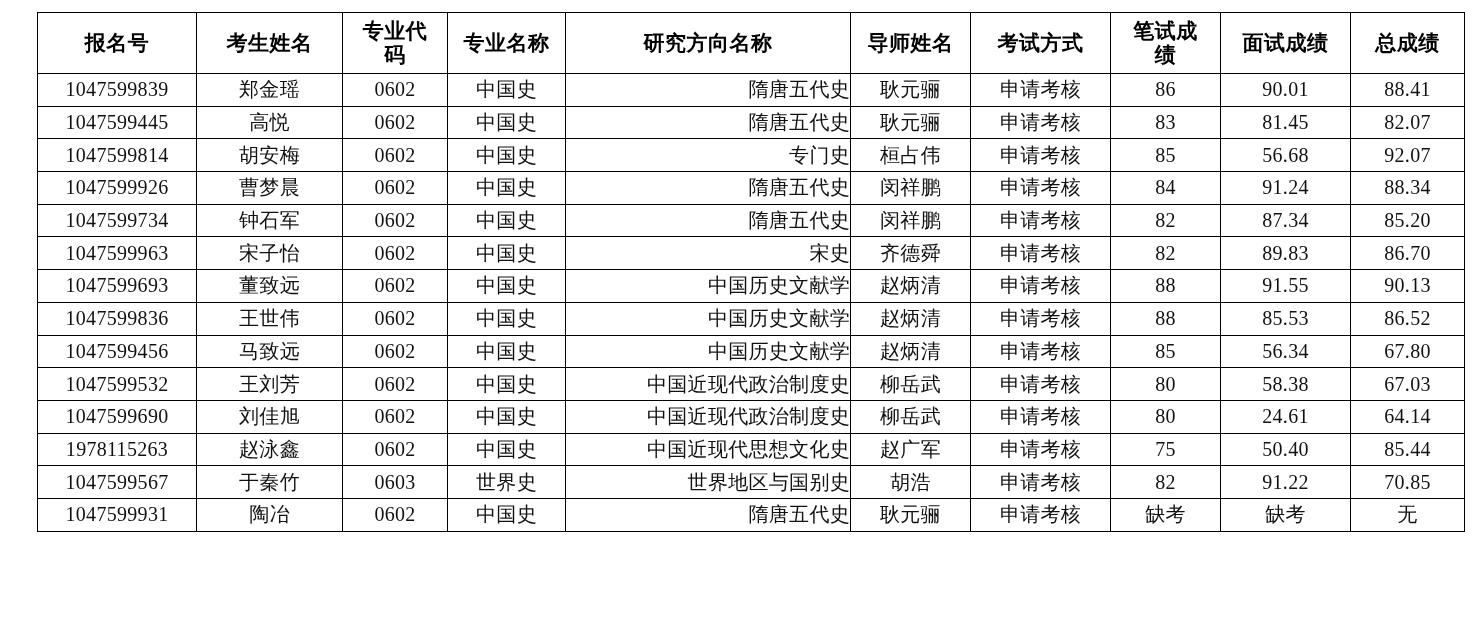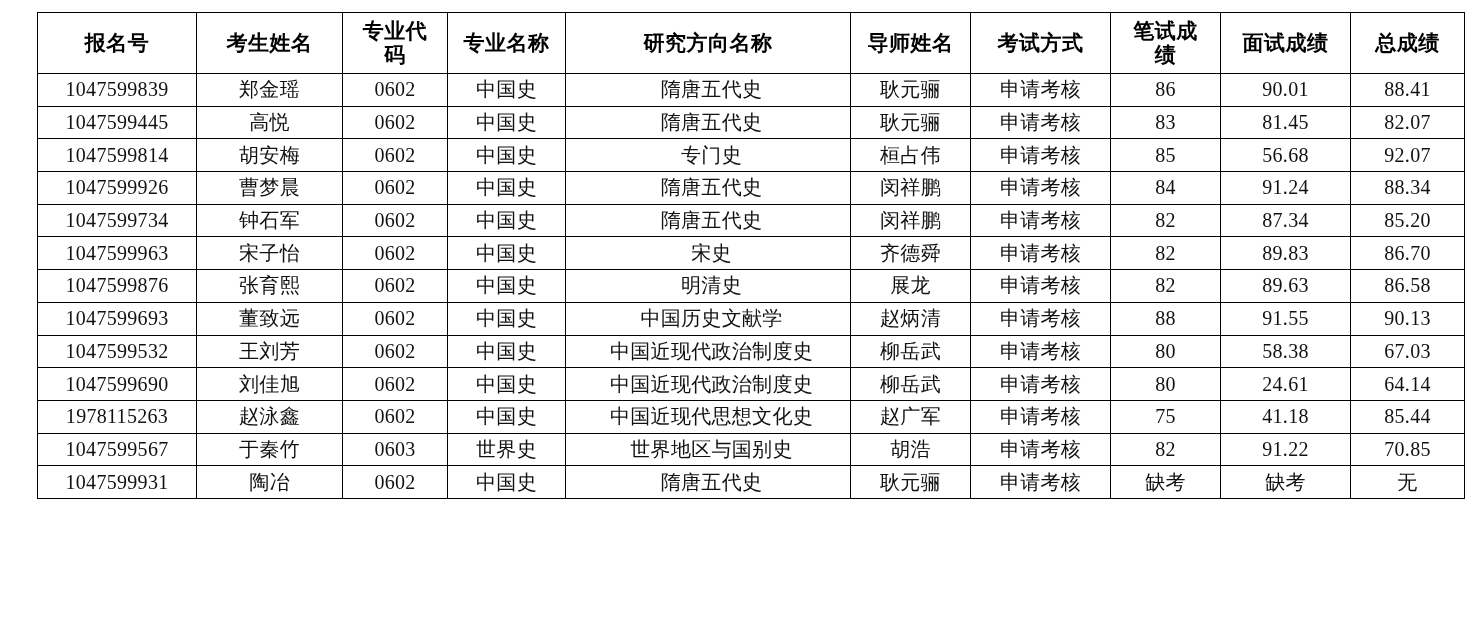--- a/index.html
+++ b/index.html
@@ -52,21 +52,21 @@
     font-family: "Liberation Serif", "DejaVu Serif", serif;
     font-size: 20px;
     color: #111111;
     text-align: center;
     vertical-align: middle;
     letter-spacing: 0.3px;
     overflow: hidden;
     white-space: nowrap;
   }
   td.dir {
-    text-align: center;
+    text-align: right;
     padding-left: 7px;
     margin-top: 20px;
   }
 </style>
 </head>
 <body>
 
 <div class="table-wrap">
   <table class="score-table">
     <colgroup>
@@ -164,44 +164,56 @@
           <td>0602</td>
           <td>中国史</td>
           <td class="dir">宋史</td>
           <td>齐德舜</td>
           <td>申请考核</td>
           <td>82</td>
           <td>89.83</td>
           <td>86.70</td>
         </tr>
         <tr>
-          <td>1047599876</td>
-          <td>张育熙</td>
-          <td>0602</td>
-          <td>中国史</td>
-          <td class="dir">明清史</td>
-          <td>展龙</td>
-          <td>申请考核</td>
-          <td>82</td>
-          <td>89.63</td>
-          <td>86.58</td>
-        </tr>
-        <tr>
           <td>1047599693</td>
           <td>董致远</td>
           <td>0602</td>
           <td>中国史</td>
           <td class="dir">中国历史文献学</td>
           <td>赵炳清</td>
           <td>申请考核</td>
           <td>88</td>
           <td>91.55</td>
           <td>90.13</td>
         </tr>
         <tr>
+          <td>1047599836</td>
+          <td>王世伟</td>
+          <td>0602</td>
+          <td>中国史</td>
+          <td class="dir">中国历史文献学</td>
+          <td>赵炳清</td>
+          <td>申请考核</td>
+          <td>88</td>
+          <td>85.53</td>
+          <td>86.52</td>
+        </tr>
+        <tr>
+          <td>1047599456</td>
+          <td>马致远</td>
+          <td>0602</td>
+          <td>中国史</td>
+          <td class="dir">中国历史文献学</td>
+          <td>赵炳清</td>
+          <td>申请考核</td>
+          <td>85</td>
+          <td>56.34</td>
+          <td>67.80</td>
+        </tr>
+        <tr>
           <td>1047599532</td>
           <td>王刘芳</td>
           <td>0602</td>
           <td>中国史</td>
           <td class="dir">中国近现代政治制度史</td>
           <td>柳岳武</td>
           <td>申请考核</td>
           <td>80</td>
           <td>58.38</td>
           <td>67.03</td>
@@ -220,21 +232,21 @@
         </tr>
         <tr>
           <td>1978115263</td>
           <td>赵泳鑫</td>
           <td>0602</td>
           <td>中国史</td>
           <td class="dir">中国近现代思想文化史</td>
           <td>赵广军</td>
           <td>申请考核</td>
           <td>75</td>
-          <td>41.18</td>
+          <td>50.40</td>
           <td>85.44</td>
         </tr>
         <tr>
           <td>1047599567</td>
           <td>于秦竹</td>
           <td>0603</td>
           <td>世界史</td>
           <td class="dir">世界地区与国别史</td>
           <td>胡浩</td>
           <td>申请考核</td>

